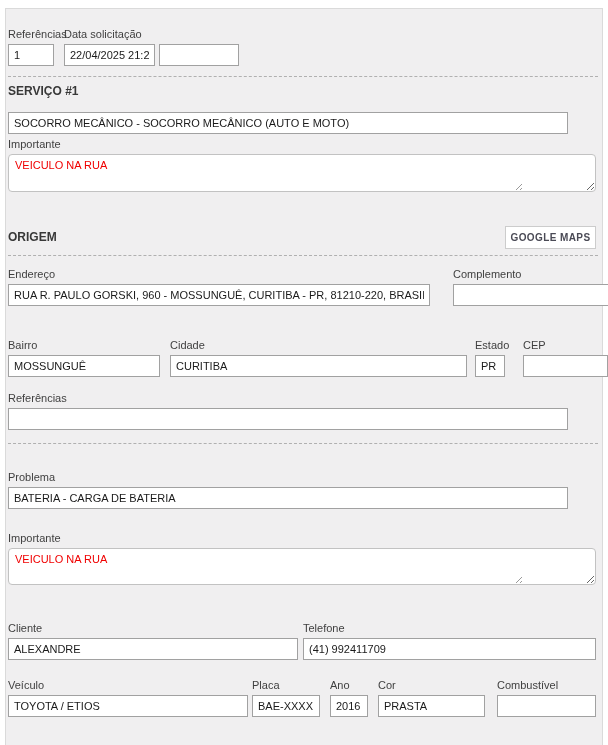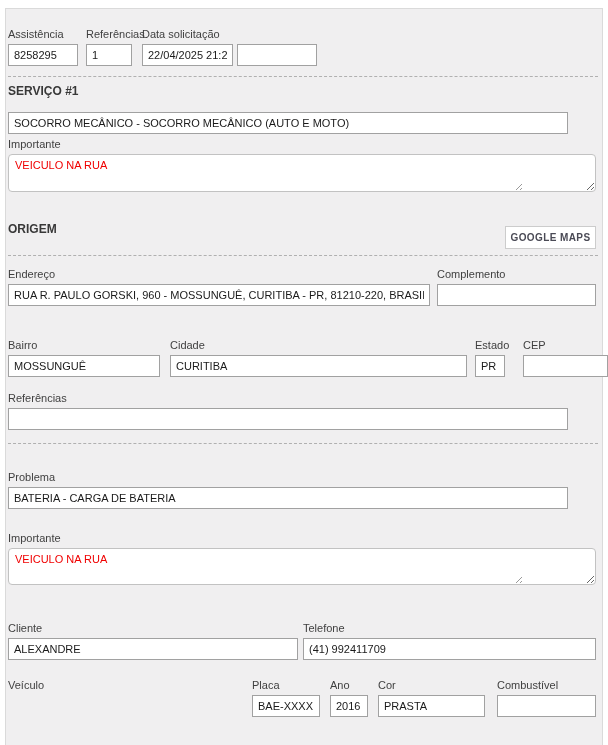--- a/index.html
+++ b/index.html
@@ -54,33 +54,29 @@
     font-family:"Liberation Sans","DejaVu Sans",sans-serif;
     font-size:10px;font-weight:bold;letter-spacing:0.4px;color:#4a4a55;
     text-align:center;padding:0;cursor:pointer;
   }
   .w70{width:70px}.w46{width:46px}.w275{width:275px}.w91{width:91px}.w80{width:80px}
   .w588{width:560px}.w422{width:422px}.w159{width:159px}
   .w152{width:152px}.w297{width:297px}.w30{width:30px}.w85{width:85px}
   .w290{width:290px}.w293{width:293px}
   .w240{width:240px}.w68{width:68px}.w38{width:38px}.w107{width:107px}.w99{width:99px}
   .mr4{margin-right:4px}.mr5{margin-right:5px}.mr6{margin-right:18px}
-  .mr7{margin-right:7px}.mr8{margin-right:8px}.mr10{margin-right:10px}
+  .mr7{margin-right:23px}.mr8{margin-right:8px}.mr10{margin-right:10px}
   .mr12{margin-right:12px}
 </style>
 </head>
 <body>
 
 <div class="panel"></div>
 
 <div class="row" style="top:27px">
-  <div class="fld w70 mr8">
-    <label>Assistência</label>
-    <input type="text" value="8258295" style="">
-  </div>
   <div class="fld w46 mr10">
     <label>Referências</label>
     <input type="text" value="1" style="">
   </div>
   <div class="fld w91 mr4">
     <label>Data solicitação</label>
     <input type="text" value="22/04/2025 21:25" style="">
   </div>
   <div class="fld w80" style="justify-content:flex-end">
     <label>&nbsp;</label>
@@ -101,21 +97,21 @@
 <div class="row" style="top:137px">
   <div class="fld">
     <label>Importante</label>
     <div class="ta-wrap">
       <textarea style="height: 38px;">VEICULO NA RUA</textarea>
       <div class="grip"></div>
     </div>
   </div>
 </div>
 
-<div class="section-title" style="top:222px">ORIGEM</div>
+<div class="section-title" style="top:230px">ORIGEM</div>
 <button class="maps-btn">GOOGLE MAPS</button>
 
 <div class="dashed" style="top:255px"></div>
 
 <div class="row" style="top:267px">
   <div class="fld w422 mr7">
     <label>Endereço</label>
     <input type="text" value="RUA R. PAULO GORSKI, 960 - MOSSUNGUÊ, CURITIBA - PR, 81210-220, BRASIL, 960" style="">
   </div>
   <div class="fld w159">
@@ -176,20 +172,21 @@
   </div>
   <div class="fld w293">
     <label>Telefone</label>
     <input type="text" value="(41) 992411709" style="">
   </div>
 </div>
 
 <div class="row" style="top:678px">
   <div class="fld w240 mr4">
     <label>Veículo</label>
+    <input type="text" value="TOYOTA / ETIOS" style="">
   </div>
   <div class="fld w68 mr10">
     <label>Placa</label>
     <input type="text" value="BAE-XXXX" style="">
   </div>
   <div class="fld w38 mr10">
     <label>Ano</label>
     <input type="text" value="2016" style="">
   </div>
   <div class="fld w107 mr12">

